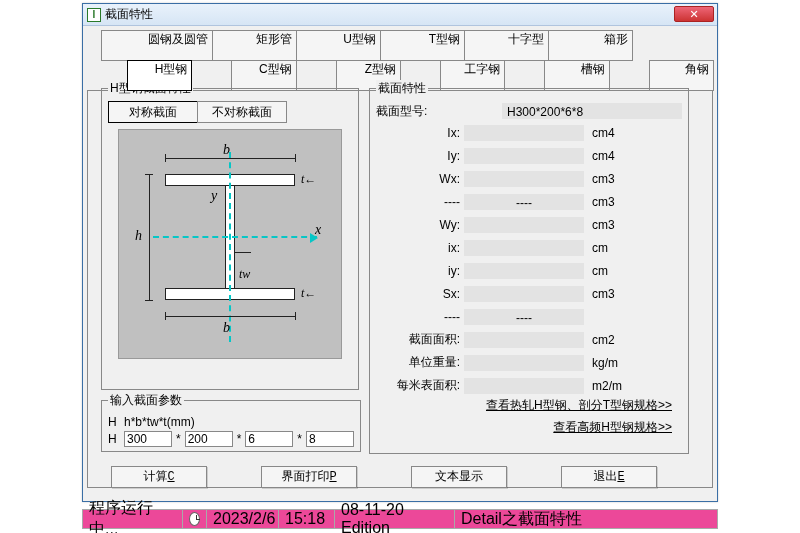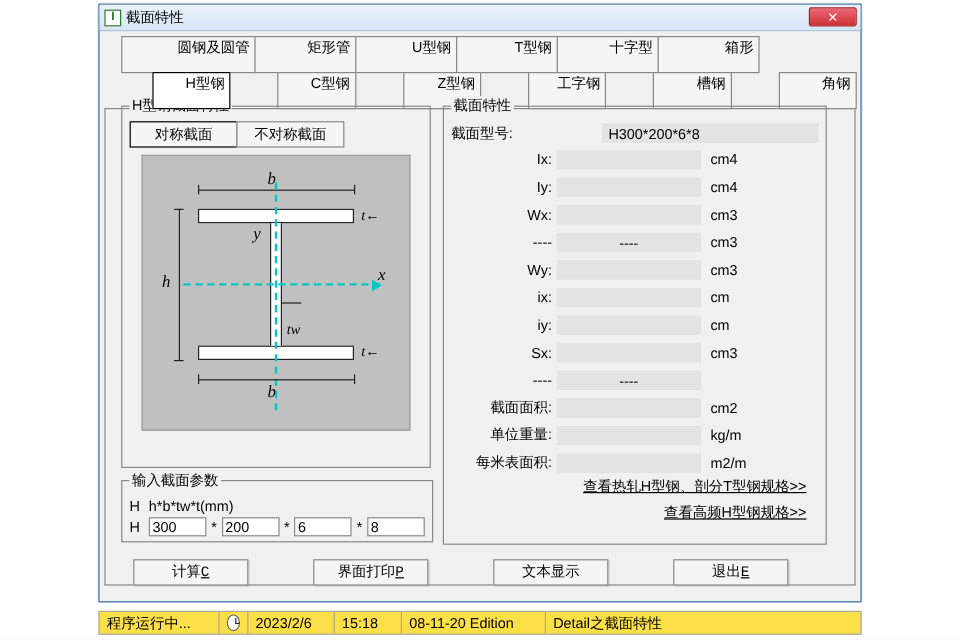--- a/index.html
+++ b/index.html
@@ -62,21 +62,21 @@
   .prop-row .val { width:120px; height:16px; background:#e3e3e3; border:1px solid #e3e3e3;}
   .prop-row .unit { width:60px; padding-left:8px; text-align:left;}
   .linkrow { text-align:right; padding-right:10px; height:22px; color:#000;
              text-decoration:underline; cursor:pointer; font-size:12px;}
   .btnbar { position:absolute; left:14px; top:436px; width:596px; display:flex; gap:54px; padding-left:10px;font-family:Liberation Mono, monospace;}
   .mainbtn { width:96px; height:22px; border:1px solid #888; background:#f5f5f5;
              text-align:center; line-height:20px; font-size:12px; cursor:pointer;
              box-shadow:1px 1px 0 rgba(0,0,0,.15);}
   u.accel { text-decoration:underline;}
   .statusbar { position:absolute; left:82px; top:509px; width:636px; height:20px;
-               display:flex; border:1px solid #a9a9a9; background:#fde047; font-size:12px;}
+               display:flex; border:1px solid #a9a9a9; background:#ec4899; font-size:16px;}
   .statusbar .cell { border-right:1px solid #a9a9a9; padding:2px 6px; height:100%; display:flex; align-items:center;}
   .clockicon { width:14px; height:14px; border:1px solid #666; border-radius:50%; position:relative; background:#fff;}
   .clockicon:before { content:""; position:absolute; left:6px; top:2px; width:1px; height:5px; background:#333;}
   .clockicon:after { content:""; position:absolute; left:6px; top:6px; width:4px; height:1px; background:#333;}
 </style>
 </head>
 <body>
 
 <div class="page">
   <div class="window">

